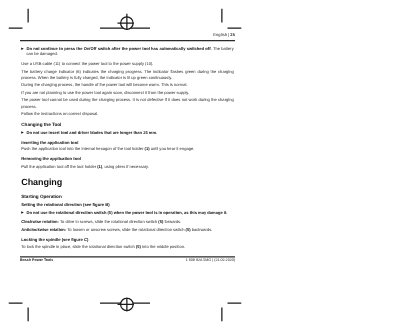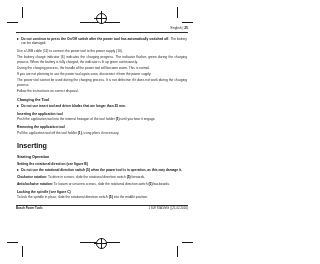--- a/index.html
+++ b/index.html
@@ -235,21 +235,21 @@
       <div class="bulletitem">
         <span class="tri"></span><span>Do not use insert tool and driver blades that are longer than 25 mm.</span>
       </div>
 
       <h3 class="subsub">Inserting the application tool</h3>
       <p><span>Push the application tool into the internal hexagon of the tool holder </span><span class="ref">(1)</span><span> until you hear it engage.</span></p>
 
       <h3 class="subsub">Removing the application tool</h3>
       <p><span>Pull the application tool off the tool holder </span><span class="ref">(1)</span><span>, using pliers if necessary.</span></p>
 
-      <h1 class="section">Inserting</h1>
+      <h1 class="section">Changing</h1>
 
       <h2 class="sub">Starting Operation</h2>
 
       <h3 class="subsub">Setting the rotational direction (see figure B)</h3>
 
       <div class="bulletitem">
         <span class="tri"></span><span>Do not use the rotational direction switch </span><span>(5)</span><span> when the power tool is in operation, as this may damage it.</span>
       </div>
 
       <p><span class="lead">Clockwise rotation:</span><span> To drive in screws, slide the rotational direction switch </span><span class="ref">(5)</span><span> forwards.</span></p>

